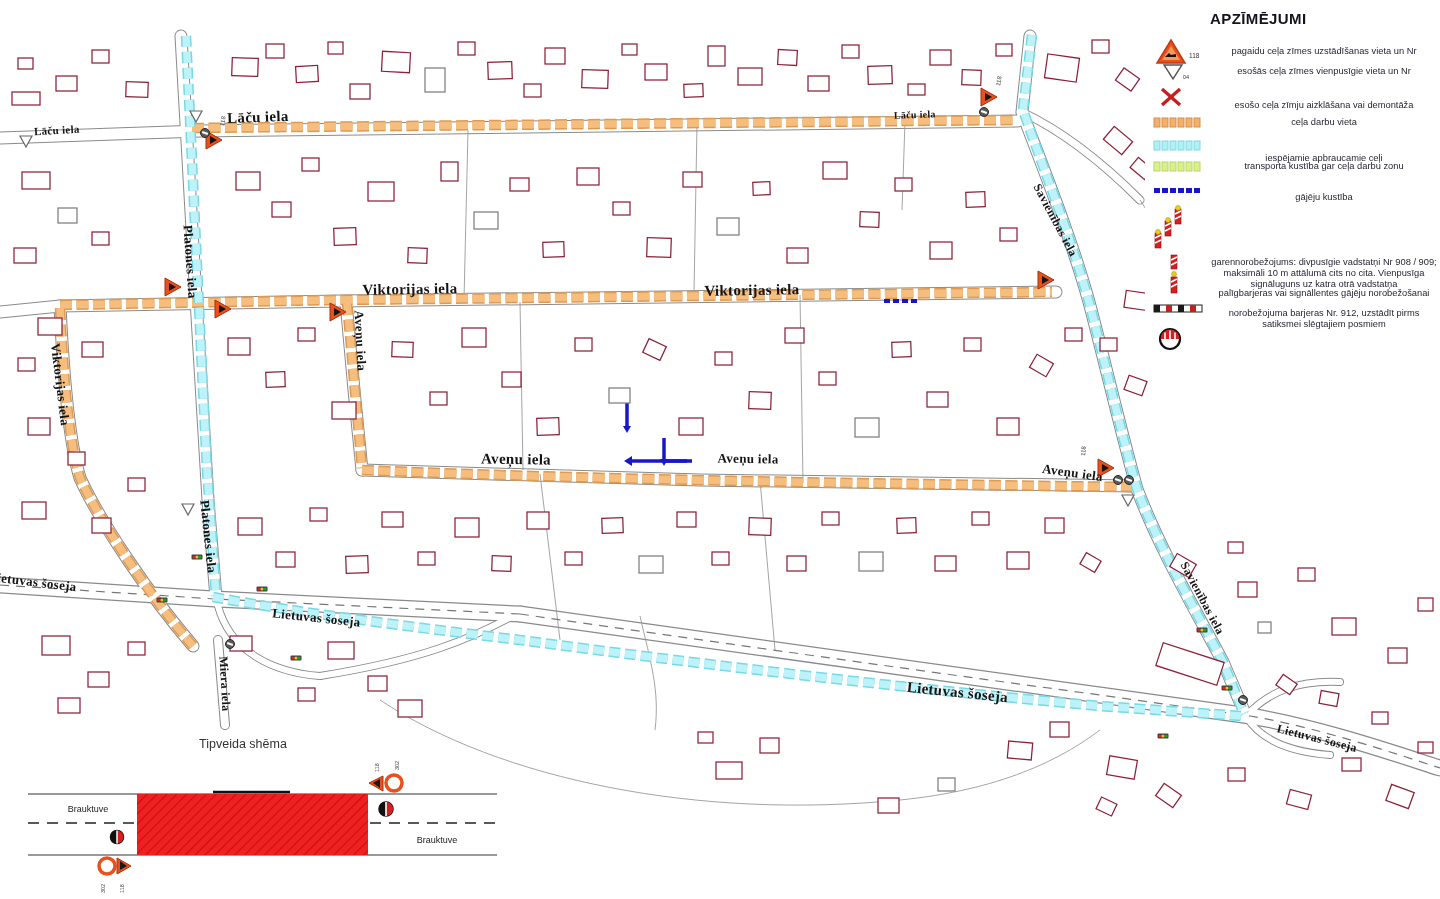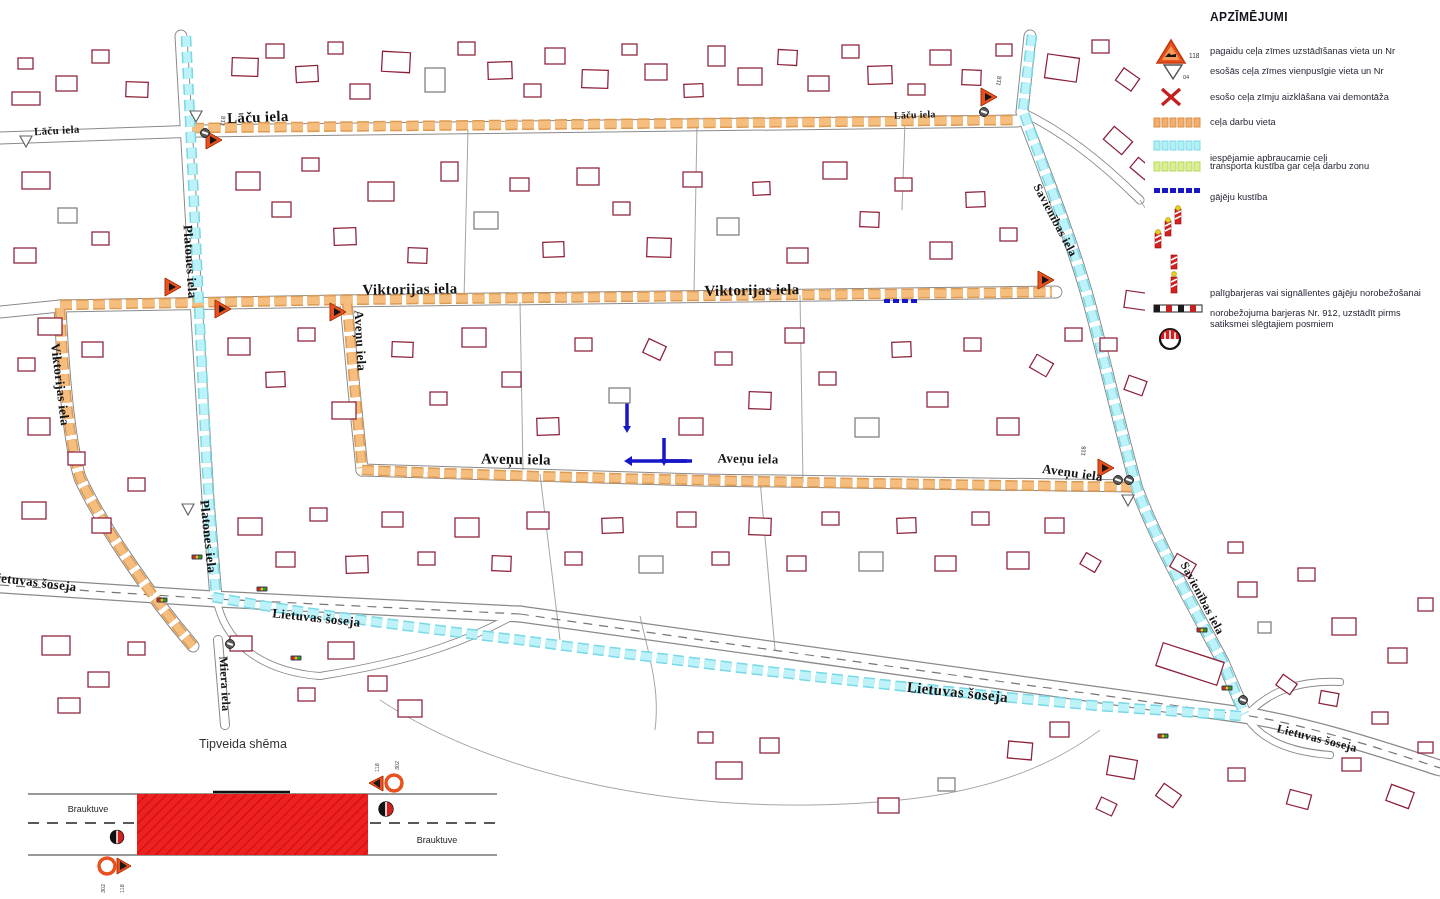--- a/index.html
+++ b/index.html
@@ -4,22 +4,22 @@
 <style>
   html,body{margin:0;padding:0;background:#fff;width:1440px;height:899px;overflow:hidden;
     font-family:"Liberation Sans",sans-serif;}
   #stage{position:relative;width:1440px;height:899px;background:#fff;}
   svg text.street-label{font-family:"Liberation Serif",serif;font-weight:700;fill:#141414;letter-spacing:.3px;}
   svg text.scheme-title{font-family:"Liberation Sans",sans-serif;font-size:12.5px;fill:#333;}
   svg text.scheme-lane{font-family:"Liberation Sans",sans-serif;font-size:9px;fill:#222;}
   svg text.scheme-num{font-family:"Liberation Sans",sans-serif;font-size:5.5px;fill:#444;}
   svg text.map-num{font-family:"Liberation Sans",sans-serif;fill:#333;}
   #legend{position:absolute;left:1145px;top:0;width:295px;height:372px;background:#fff;}
-  #legend .lg-title{position:absolute;left:65px;top:10px;font-size:12px;font-weight:700;color:#14141f;letter-spacing:.4px;}
-  #legend .lg-text{position:absolute;left:65px;width:228px;font-size:9.3px;line-height:1.2;color:#1f1f30;}
+  #legend .lg-title{position:absolute;left:65px;top:10px;font-size:15px;font-weight:700;color:#14141f;letter-spacing:.4px;}
+  #legend .lg-text{position:absolute;left:65px;width:228px;font-size:9.3px;line-height:1.2;color:#1f1f30;text-align:center;}
   #legend .lg-icon{position:absolute;}
   #legend .lg-num{position:absolute;font-size:6.5px;color:#333;}
 </style>
 </head>
 <body>
 
 <div id="stage">
 
 <svg id="map" width="1440" height="899" viewBox="0 0 1440 899">
   <defs>
@@ -469,21 +469,21 @@
   </div>
   <div class="lg-num" style="left:38px;top:74px;font-size:5.5px">04</div>
   <div class="lg-text" style="top:66px">esošās ceļa zīmes vienpusīgie vieta un Nr</div>
 
   <div class="lg-icon" style="left:14px;top:86px">
     <svg width="24" height="22">
           <line x1="3" y1="3" x2="21" y2="19" stroke="#C52020" stroke-width="3.2"></line>
     <line x1="21" y1="3" x2="3" y2="19" stroke="#C52020" stroke-width="3.2"></line>
         </svg>
   </div>
-  <div class="lg-text" style="top:92px">esošo ceļa zīmju aizklāšana vai demontāža</div>
+  <div class="lg-text" style="top:100px">esošo ceļa zīmju aizklāšana vai demontāža</div>
 
   <div class="lg-icon" style="left:8px;top:115px">
     <svg width="54" height="12">
           <g fill="#F2AF6E" stroke="#D98F45">
             <rect x="1" y="1" width="6" height="9"></rect>
             <rect x="9" y="1" width="6" height="9"></rect>
             <rect x="17" y="1" width="6" height="9"></rect>
             <rect x="25" y="1" width="6" height="9"></rect>
             <rect x="33" y="1" width="6" height="9"></rect>
             <rect x="41" y="1" width="6" height="9"></rect>
@@ -561,20 +561,21 @@
     <svg width="14" height="44">
       <rect x="4" y="2" width="6" height="14" fill="#D42020" stroke="#8a0f0f" stroke-width=".6"></rect>
       <line x1="4" y1="7" x2="10" y2="4" stroke="#fff" stroke-width="1.6"></line>
           <line x1="4" y1="12" x2="10" y2="9" stroke="#fff" stroke-width="1.6"></line>
       <circle cx="7" cy="21" r="2.5" fill="#E8D020" stroke="#9a8a00" stroke-width=".5"></circle>
       <rect x="4" y="24" width="6" height="16" fill="#D42020" stroke="#8a0f0f" stroke-width=".6"></rect>
       <line x1="4" y1="29" x2="10" y2="26" stroke="#fff" stroke-width="1.6"></line>
           <line x1="4" y1="34" x2="10" y2="31" stroke="#fff" stroke-width="1.6"></line>
     </svg>
   </div>
+  <div class="lg-text" style="top:257px">garennorobežojums: divpusīgie vadstatņi Nr 908 / 909; maksimāli 10 m attālumā cits no cita. Vienpusīga signāluguns uz katra otrā vadstatņa</div>
 
   <div class="lg-icon" style="left:8px;top:301px">
     <svg width="52" height="12">
           <rect x="1" y="2" width="48" height="7" fill="#fff" stroke="#222"></rect>
     <rect x="1" y="2" width="6" height="7" fill="#1a1a1a"></rect>
           <rect x="13" y="2" width="6" height="7" fill="#C52020"></rect>
     <rect x="25" y="2" width="6" height="7" fill="#1a1a1a"></rect>
           <rect x="37" y="2" width="6" height="7" fill="#C52020"></rect>
         </svg>
   </div>

